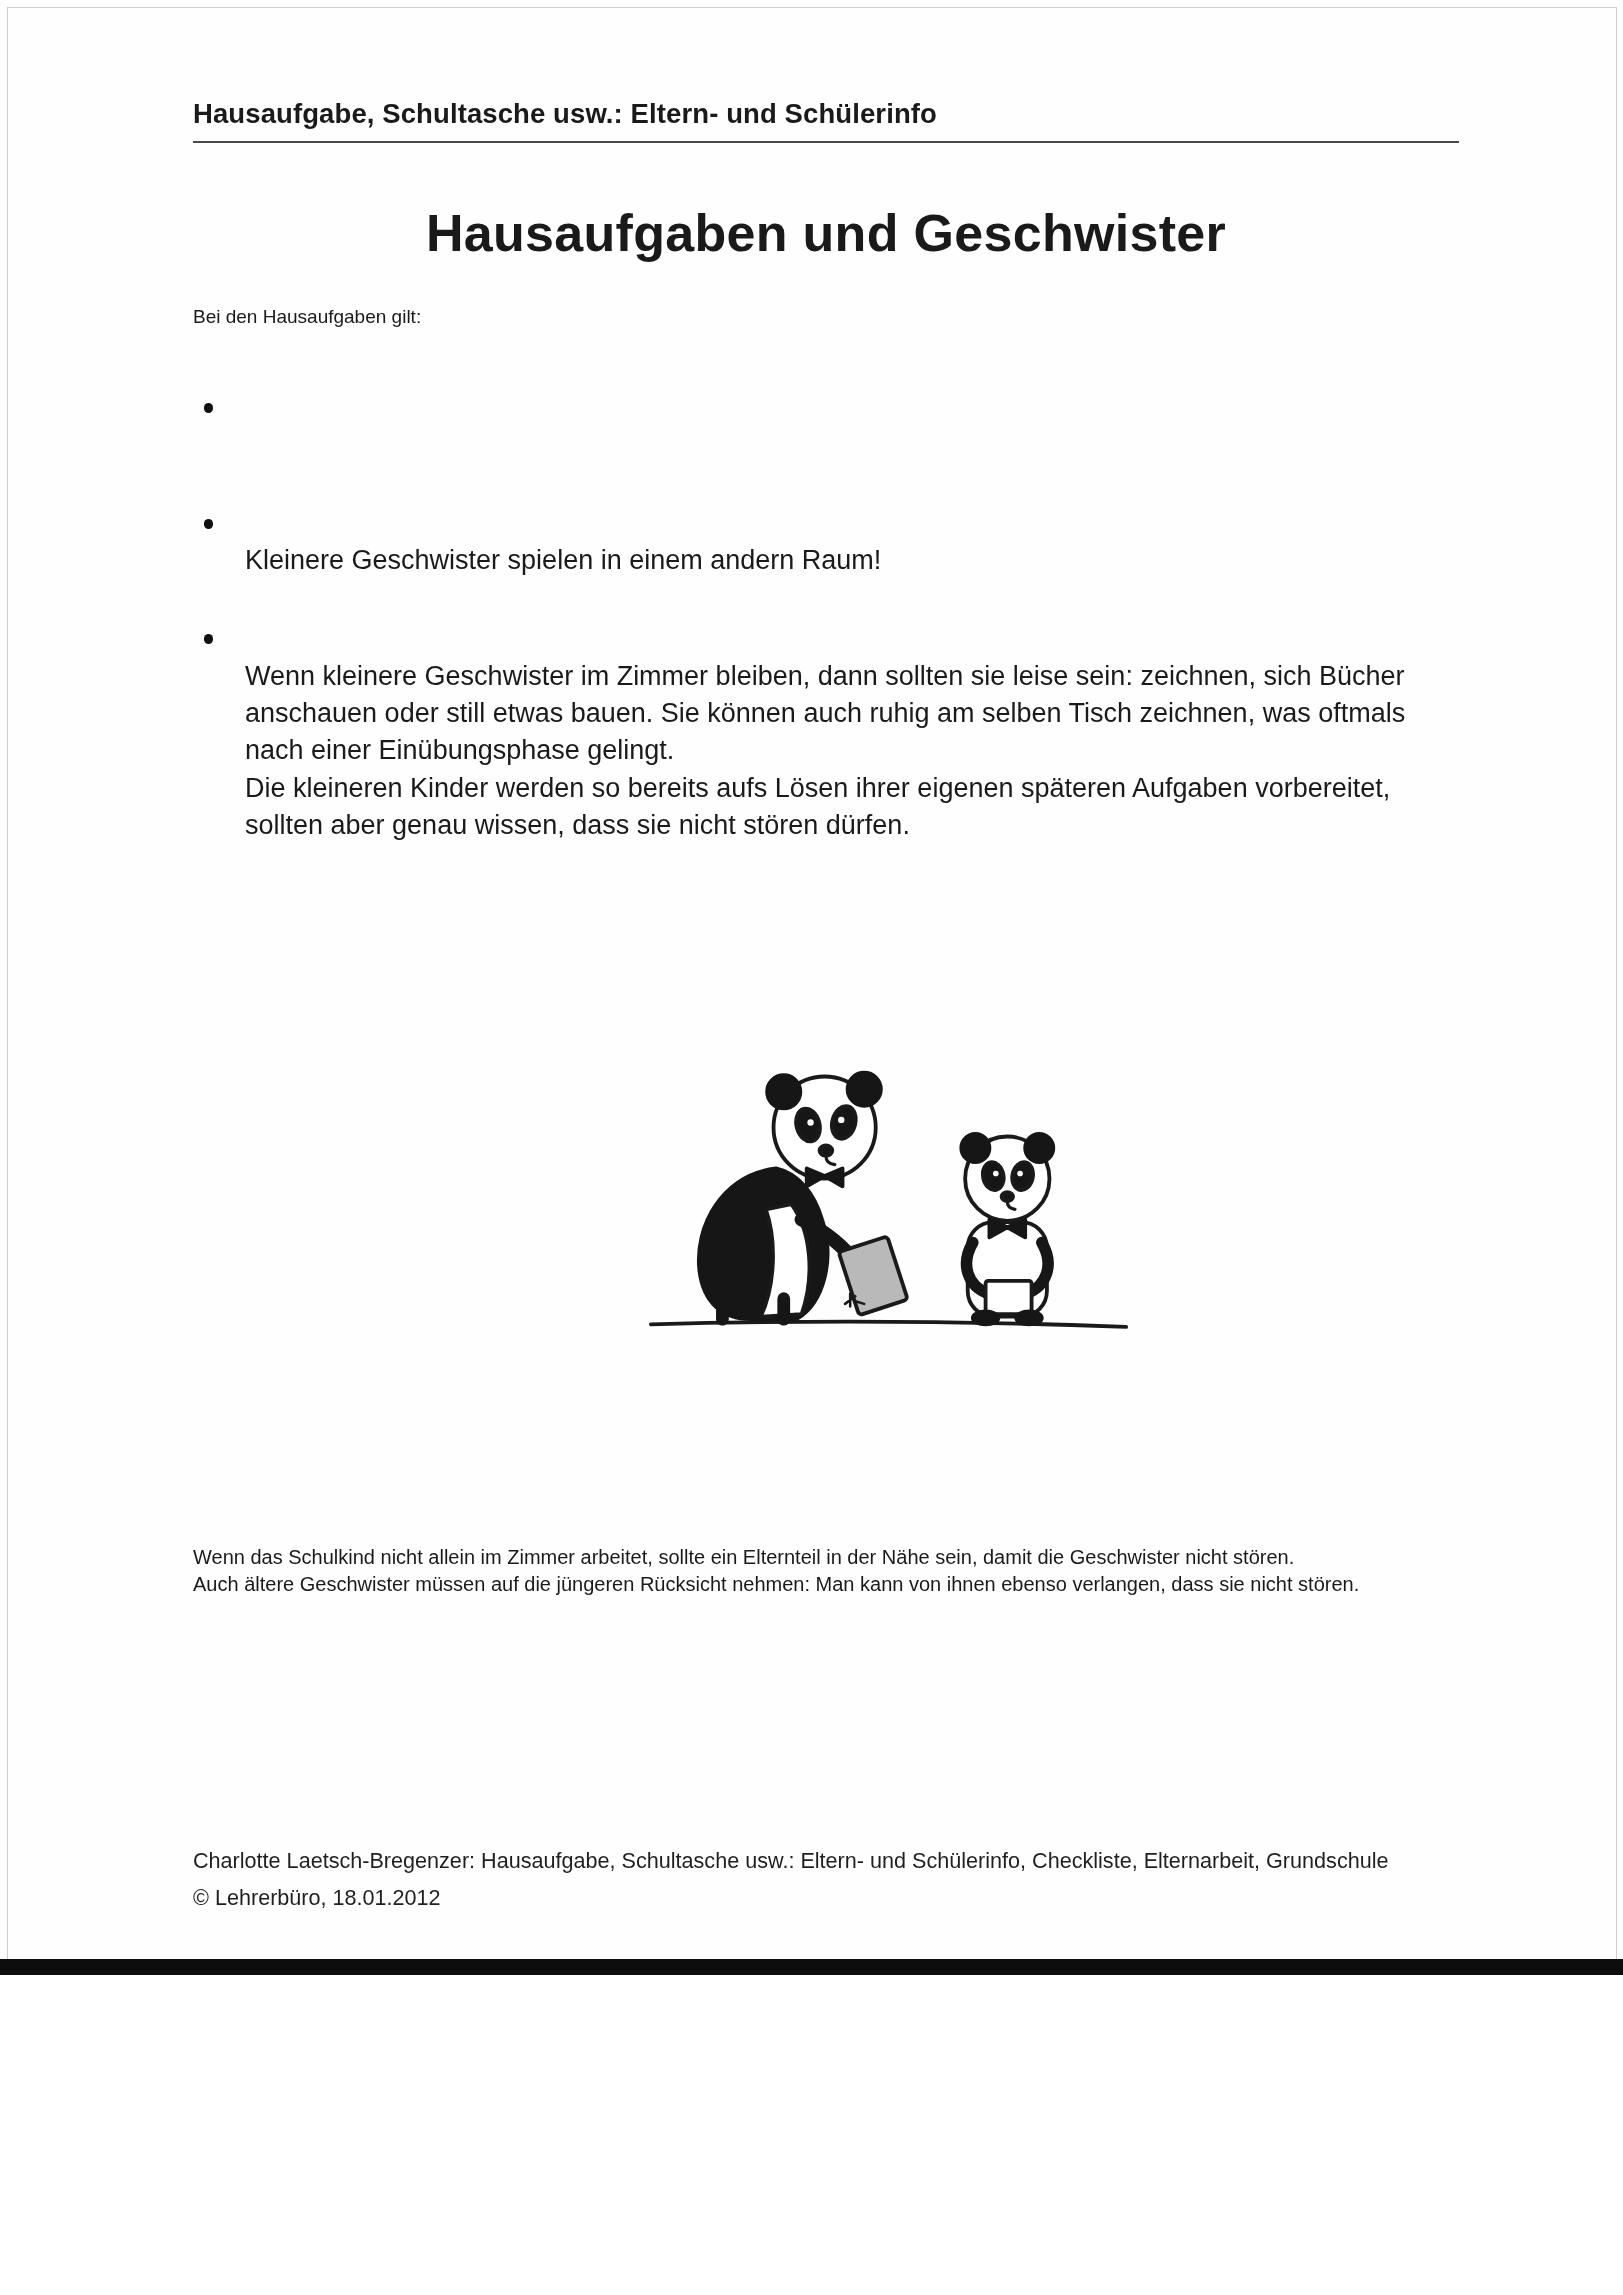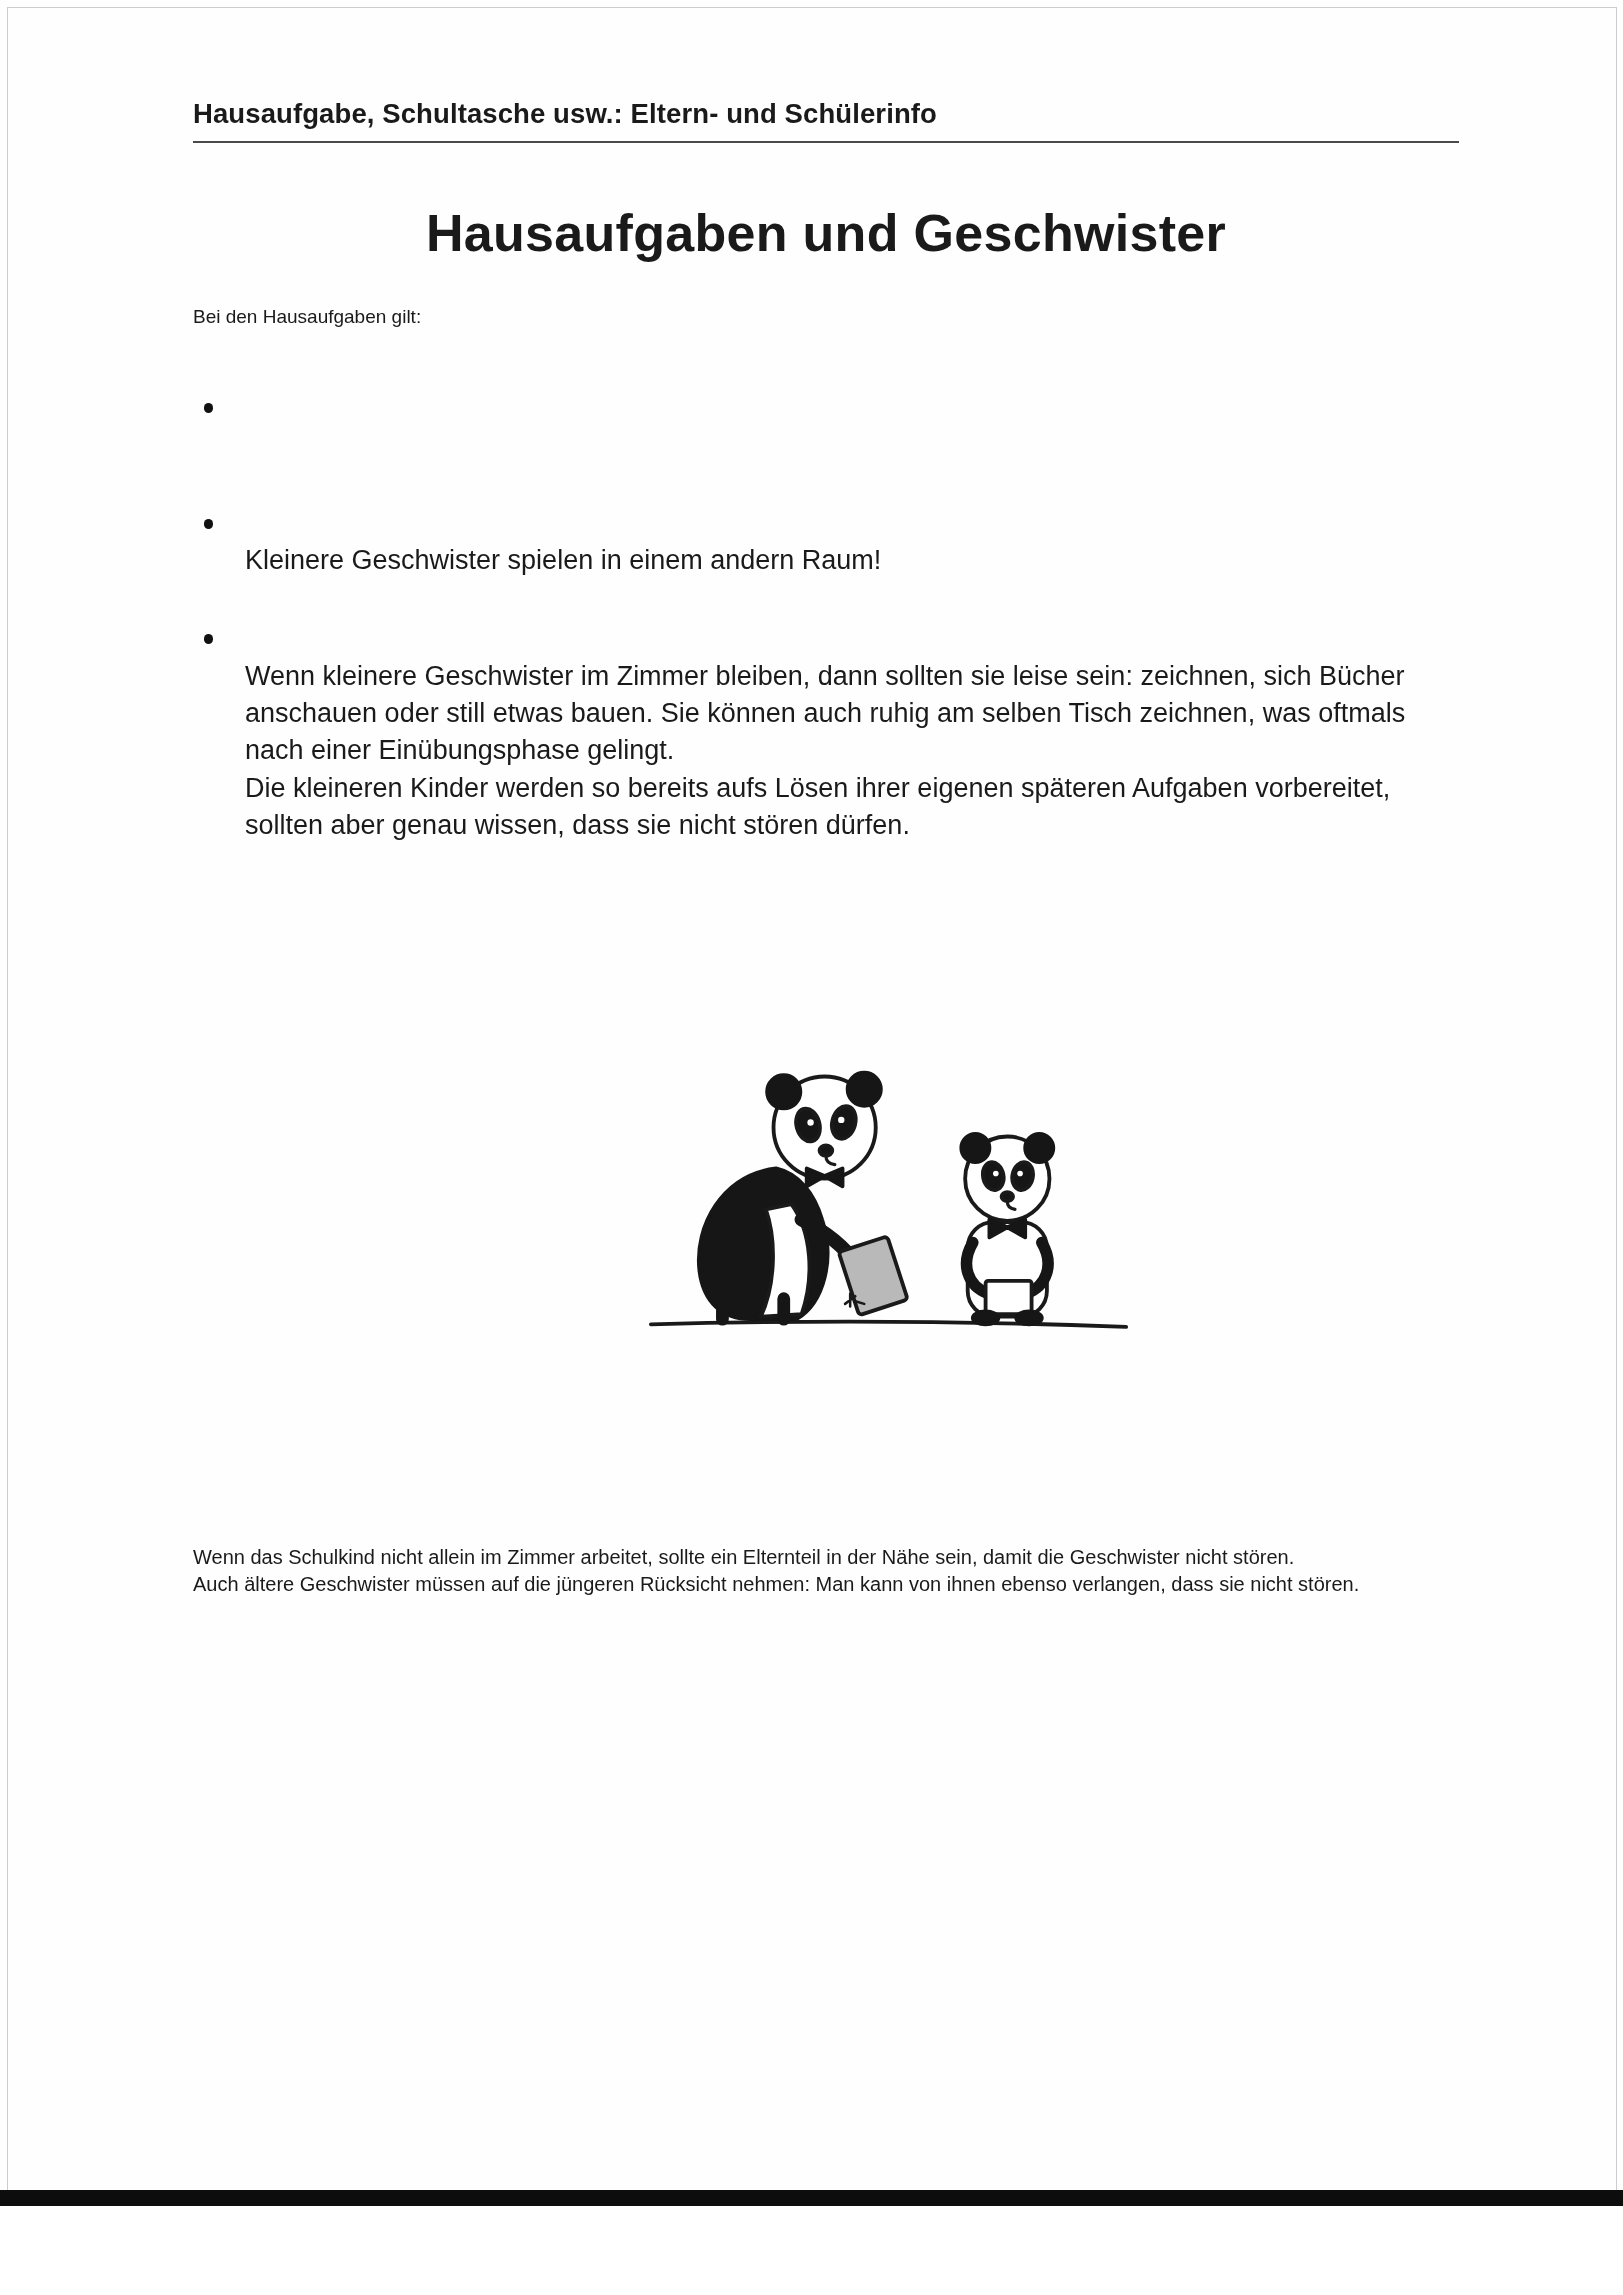--- a/index.html
+++ b/index.html
@@ -1,19 +1,19 @@
 <!DOCTYPE html>
 <html style="font-size:10.5px"><head>
 <meta charset="utf-8">
 <style>
   html, body { margin: 0; padding: 0; background: #ffffff; }
   .page {
     position: relative;
     width: 1623px;
-    height: 2206px;
+    height: 1975px;
     background: #fefefe;
     font-family: "Liberation Sans", "DejaVu Sans", sans-serif;
     color: #1a1a1a;
     overflow: hidden;
   }
   .scan-frame {
     position: absolute;
     inset: 6.5px;
     border: 1.3px solid #cccccc;
     pointer-events: none;
@@ -188,16 +188,20 @@
 
         <path d="M166 206 l 8 -6 m -4 -2 l 0 10 m 4 -4 l 7 2" stroke-width="2"></path>
       </svg>
     </div>
 
     <div class="paragraph">Wenn das Schulkind nicht allein im Zimmer arbeitet, sollte ein Elternteil in der Nähe sein, damit die Geschwister nicht stören.
 Auch ältere Geschwister müssen auf die jüngeren Rücksicht nehmen: Man kann von ihnen ebenso verlangen, dass sie nicht stören.</div>
 
   </div>
 
+  <div class="doc-footer">
+    <div>Charlotte Laetsch-Bregenzer: Hausaufgabe, Schultasche usw.: Eltern- und Schülerinfo, Checkliste, Elternarbeit, Grundschule</div>
+    <div>© Lehrerbüro, 18.01.2012</div>
+  </div>
 
   <div class="bottom-bar"></div>
 </div>
 
 
 </body></html>

